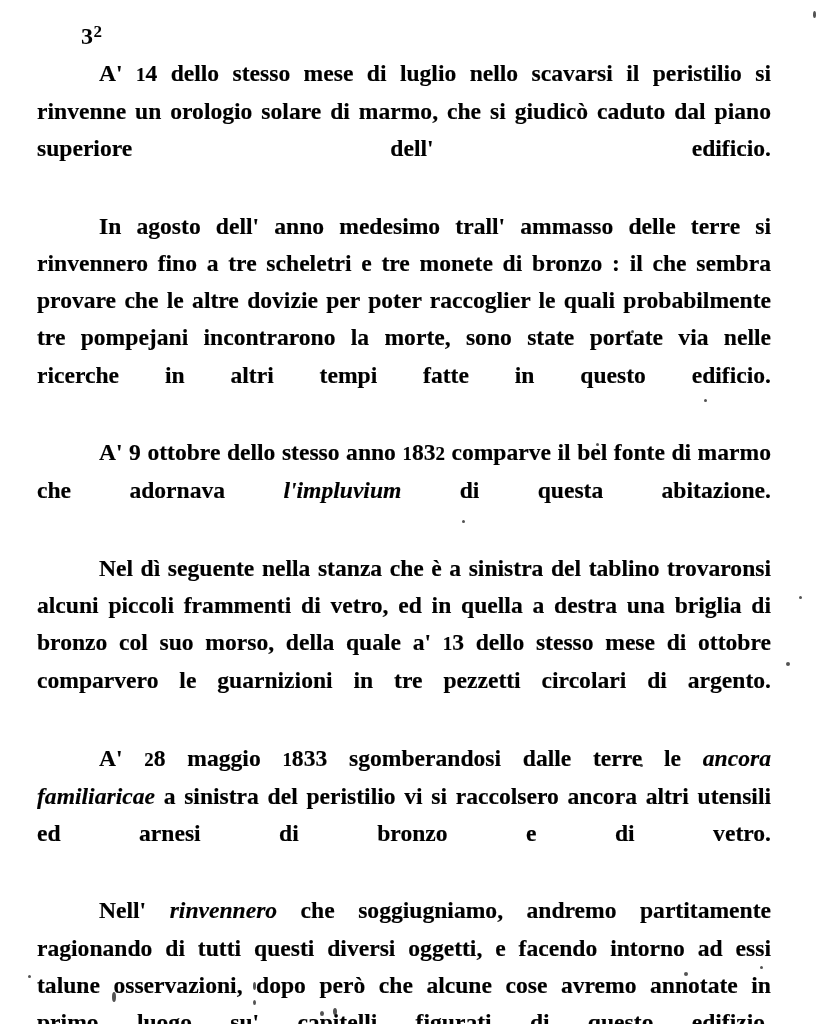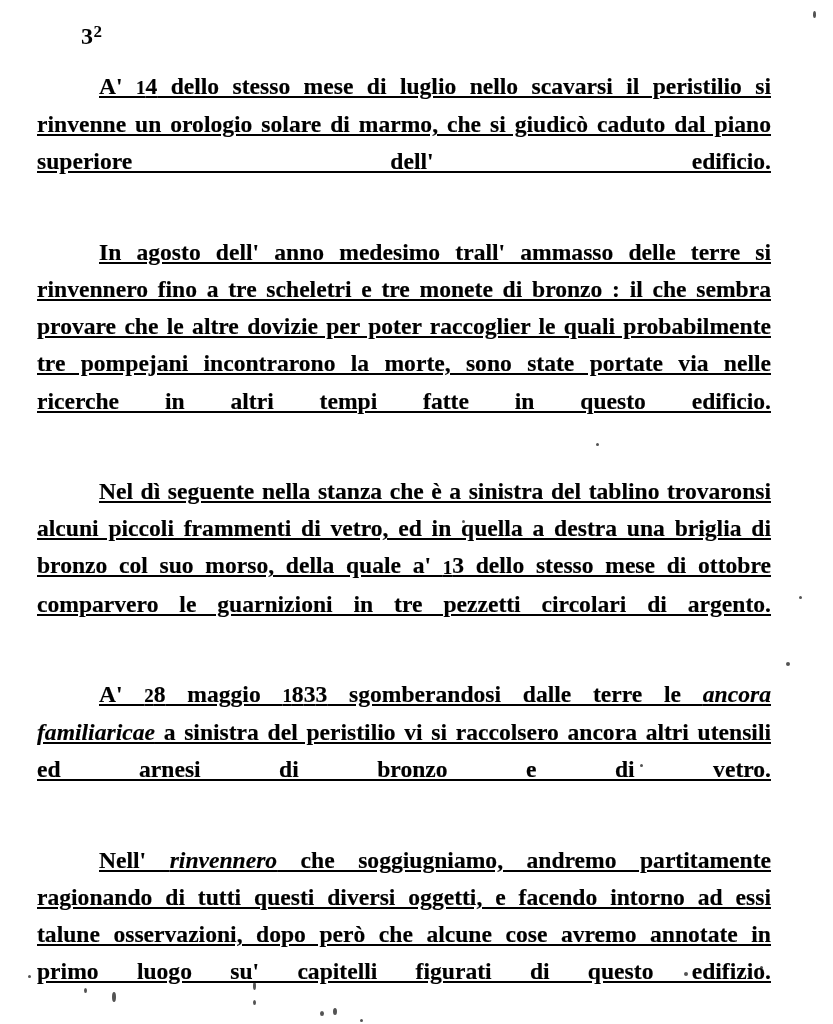--- a/index.html
+++ b/index.html
@@ -52,27 +52,26 @@
     top: 52px;
     width: 734px;
     font-size: 23.6px;
     line-height: 37.2px;
     text-align: justify;
     text-justify: inter-word;
     -webkit-font-smoothing: none;
   }
 
   #textblock p {
-    margin: 16px 0 0 0;
+    margin: 3px 0 0 0;
     text-indent: 62px;
     text-align: justify;
     word-spacing: 0.5px;
     
     font-weight: 700;
-    text-decoration: underline;
     -webkit-text-stroke: 0.15px #000;
   }
 
   
   #textblock p:after {
     content: "";
     display: inline-block;
     width: 100%;
   }
 
@@ -105,20 +104,21 @@
 
 <div id="page">
 
   <div id="folio">
     <span class="osf-lo">3</span><span class="osf-hi">2</span>
   </div>
 
   <div id="textblock">
     <p>A' <span class="num"><span class="lo">1</span><span class="hi">4</span></span> dello stesso mese di luglio nello scavarsi il peristilio si rinvenne un orologio solare di marmo, che si giudicò caduto dal piano superiore dell' edificio.</p>
     <p>In agosto dell' anno medesimo trall' ammasso delle terre si rinvennero fino a tre scheletri e tre monete di bronzo : il che sembra provare che le altre dovizie per poter raccoglier le quali probabilmente tre pompejani incontrarono la morte, sono state portate via nelle ricerche in altri tempi fatte in questo edificio.</p>
+    <p>A' <span class="num"><span class="hi">9</span></span> ottobre dello stesso anno <span class="num"><span class="lo">1</span><span class="hi">8</span><span class="hi">3</span><span class="lo">2</span></span> comparve il bel fonte di marmo che adornava <i>l'impluvium</i> di questa abitazione.</p>
     <p>Nel dì seguente nella stanza che è a sinistra del tablino trovaronsi alcuni piccoli frammenti di vetro, ed in quella a destra una briglia di bronzo col suo morso, della quale a' <span class="num"><span class="lo">1</span><span class="hi">3</span></span> dello stesso mese di ottobre comparvero le guarnizioni in tre pezzetti circolari di argento.</p>
     <p>A' <span class="num"><span class="lo">2</span><span class="hi">8</span></span> maggio <span class="num"><span class="lo">1</span><span class="hi">8</span><span class="hi">3</span><span class="hi">3</span></span> sgomberandosi dalle terre le <i>ancora familiaricae</i> a sinistra del peristilio vi si raccolsero ancora altri utensili ed arnesi di bronzo e di vetro.</p>
     <p>Nell' <i>rinvennero</i> che soggiugniamo, andremo partitamente ragionando di tutti questi diversi oggetti, e facendo intorno ad essi talune osservazioni, dopo però che alcune cose avremo annotate in primo luogo su' capitelli figurati di questo edifizio.</p>
   </div>
 
   <div id="specks">
       <div class="speck" style="left: 813px; top: 11px; width: 3px; height: 7px;"></div>
       <div class="speck" style="left: 799px; top: 596px; width: 3px; height: 3px;"></div>
       <div class="speck" style="left: 786px; top: 662px; width: 4px; height: 4px;"></div>
       <div class="speck" style="left: 631px; top: 330px; width: 3px; height: 3px;"></div>

